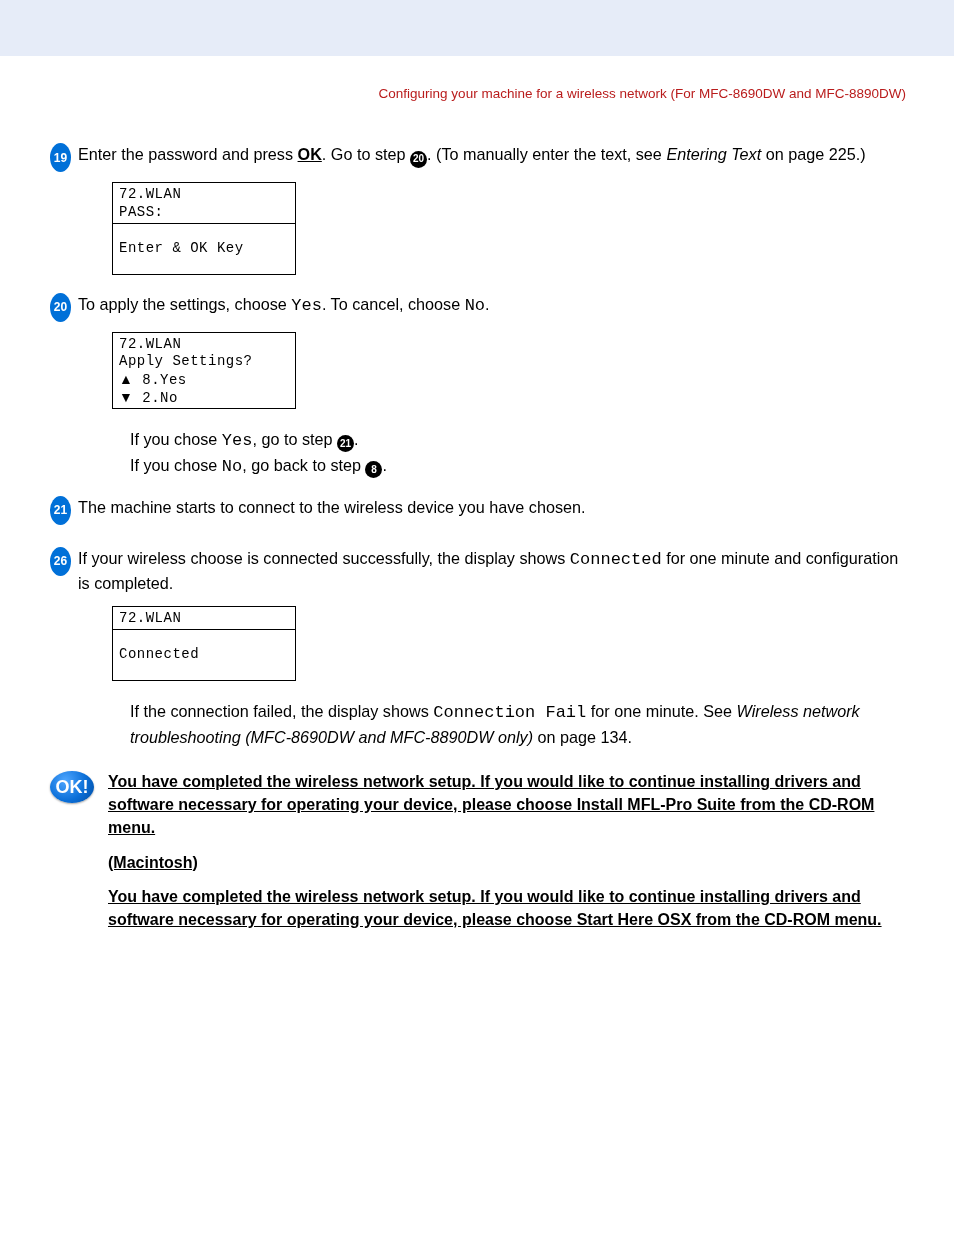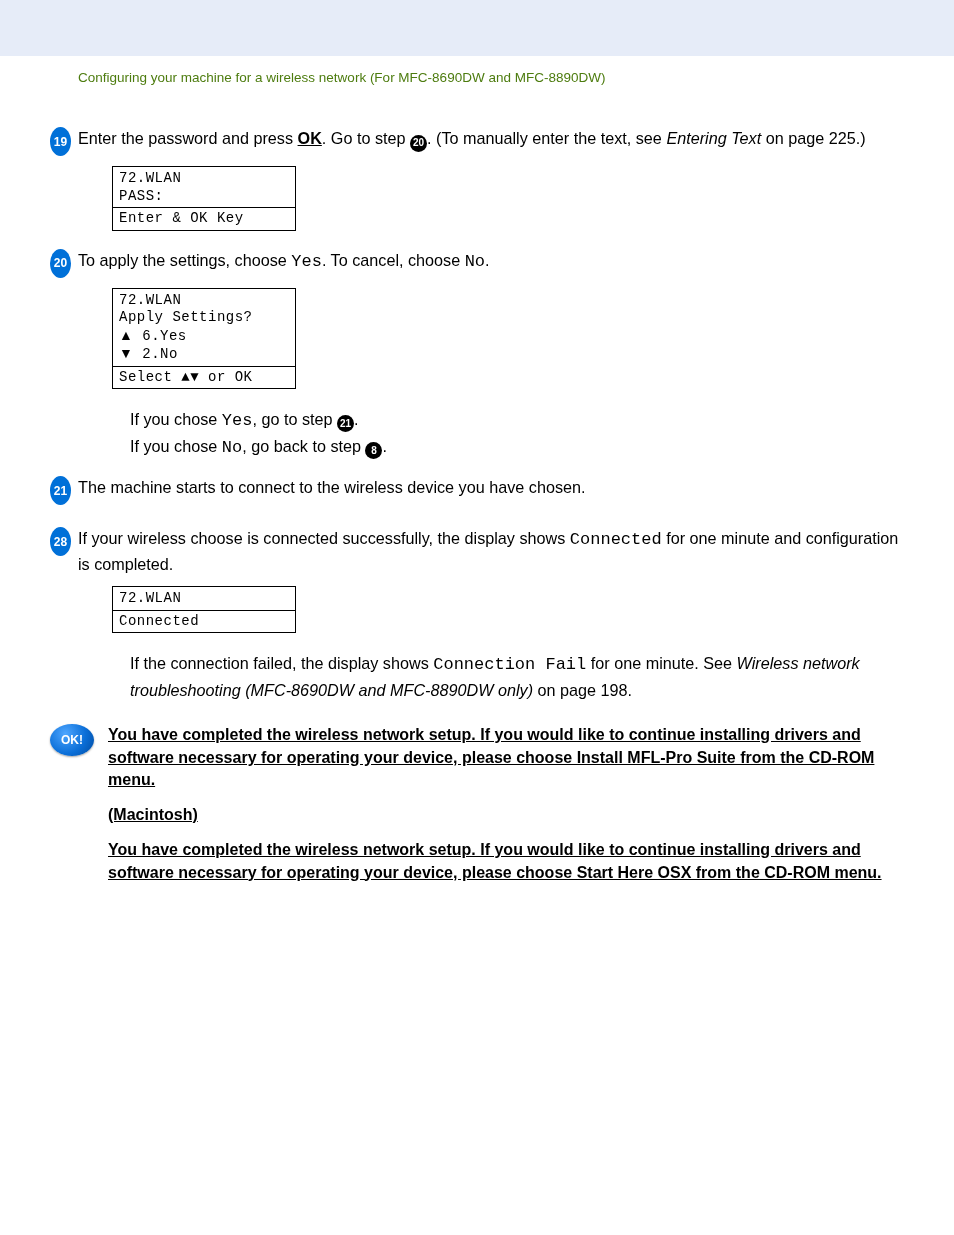--- a/index.html
+++ b/index.html
@@ -1,33 +1,33 @@
 <!DOCTYPE html>
 <html><head>
 <meta charset="utf-8">
 <style>
   * { box-sizing: border-box; margin: 0; padding: 0; }
   html, body { width: 954px; height: 1235px; font-family: Arial, Helvetica, sans-serif; background: #fff; }
   .top-band { width: 100%; height: 56px; background: #e6ecf8; }
   .page { position: relative; padding: 0 48px 0 78px; }
-  .header-line { color: #4d7c0f; font-size: 13.5px; text-align: left; padding: 14px 0 42px 0; }
+  .header-line { color: #b91c1c; font-size: 13.5px; text-align: right; padding: 30px 0 42px 0; }
   .step { display: flex; align-items: flex-start; margin-bottom: 10px; }
   .step .bullet { flex: 0 0 28px; margin-left: -28px; }
   .step .body { flex: 1; font-size: 16.2px; line-height: 1.45; color: #000; }
   .num-circle { display: inline-flex; align-items: center; justify-content: center; width: 21px; height: 29px; border-radius: 50%; background: #0070d8; color: #fff; font-size: 12px; font-weight: bold; font-style: normal; }
   .inline-dark { display: inline-flex; align-items: center; justify-content: center; width: 17px; height: 17px; border-radius: 50%; background: #000; color: #fff; font-size: 10px; font-weight: bold; vertical-align: -2px; }
   .lcd { border: 1.5px solid #000; width: 184px; margin: 8px 0 18px 34px; font-family: "Courier New", monospace; font-size: 14px; line-height: 1.25; padding: 3px 6px 0 6px; letter-spacing: 0.5px; }
-  .lcd .divider { border-top: 1.5px solid #000; margin: 2px -6px 0 -6px; padding: 2px 6px; }
+  .lcd .divider { border-top: 1.5px solid #000; margin: 2px -6px 0 -6px; padding: 16px 6px; }
   .mono { font-family: "Courier New", monospace; font-size: 17px; }
   .italic { font-style: italic; }
   .bold { font-weight: bold; text-decoration: underline; }
   .sub-para { margin-left: 52px; font-size: 16.2px; line-height: 1.5; margin-bottom: 16px; }
   .ok-row { display: flex; align-items: flex-start; margin-top: 22px; }
   .ok-badge { flex: 0 0 58px; margin-left: -28px; }
-  .ok-circle { display: inline-flex; align-items: center; justify-content: center; width: 44px; height: 32px; border-radius: 50%; background: radial-gradient(circle at 35% 30%, #4ea6ff 0%, #0b6fd8 55%, #004a9f 100%); color: #fff; font-size: 12px; font-weight: bold; box-shadow: 0 1px 2px rgba(0,0,0,0.35); }
+  .ok-circle { display: inline-flex; align-items: center; justify-content: center; width: 44px; height: 32px; border-radius: 50%; background: radial-gradient(circle at 35% 30%, #4ea6ff 0%, #0b6fd8 55%, #004a9f 100%); color: #fff; font-size: 18px; font-weight: bold; box-shadow: 0 1px 2px rgba(0,0,0,0.35); }
   .ok-body { flex: 1; }
   .ok-body p { font-size: 16px; line-height: 1.42; margin-bottom: 12px; }
   .sup { font-size: 10px; vertical-align: super; }
   .arrow { font-family: Arial, sans-serif; }
   .content-wrap { position: relative; min-height: 1100px; }
 </style>
 </head>
 <body>
 
 <div class="top-band"></div>
@@ -50,48 +50,47 @@
 
   <div class="step">
     <div class="bullet"><span class="num-circle">20</span></div>
     <div class="body">
       <span>To apply the settings, choose </span><span class="mono">Yes</span><span>. To cancel, choose </span><span class="mono">No</span><span>.</span>
     </div>
   </div>
   <div class="lcd">
     <div>72.WLAN</div>
     <div>  Apply Settings?</div>
-    <div><span class="arrow">▲</span><span>    6.Yes</span></div>
+    <div><span class="arrow">▲</span><span>    8.Yes</span></div>
     <div><span class="arrow">▼</span><span>    2.No</span></div>
-    <div class="divider">Select ▲▼ or OK</div>
   </div>
   <div class="sub-para">
     <span>If you chose </span><span class="mono">Yes</span><span>, go to step </span><span class="inline-dark">21</span><span>.</span><br>
     <span>If you chose </span><span class="mono">No</span><span>, go back to step </span><span class="inline-dark">8</span><span>.</span>
   </div>
 
   <div class="step" style="margin-bottom:22px;">
     <div class="bullet"><span class="num-circle">21</span></div>
     <div class="body">The machine starts to connect to the wireless device you have chosen.</div>
   </div>
 
   <div class="step">
-    <div class="bullet"><span class="num-circle">28</span></div>
+    <div class="bullet"><span class="num-circle">26</span></div>
     <div class="body">
       <span>If your wireless choose is connected successfully, the display shows </span><span class="mono">Connected</span><span> for one minute and configuration is completed.</span>
     </div>
   </div>
   <div class="lcd">
     <div>72.WLAN</div>
     <div> </div>
     <div> </div>
     <div class="divider">Connected</div>
   </div>
   <div class="sub-para">
-    <span>If the connection failed, the display shows </span><span class="mono">Connection Fail</span><span> for one minute. See </span><span class="italic">Wireless network troubleshooting (MFC-8690DW and MFC-8890DW only)</span><span> on page 198.</span>
+    <span>If the connection failed, the display shows </span><span class="mono">Connection Fail</span><span> for one minute. See </span><span class="italic">Wireless network troubleshooting (MFC-8690DW and MFC-8890DW only)</span><span> on page 134.</span>
   </div>
 
   <div class="ok-row">
     <div class="ok-badge"><span class="ok-circle">OK!</span></div>
     <div class="ok-body">
       <p class="bold">You have completed the wireless network setup. If you would like to continue installing drivers and software necessary for operating your device, please choose Install MFL-Pro Suite from the CD-ROM menu.</p>
       <p class="bold">(Macintosh)</p>
       <p class="bold">You have completed the wireless network setup. If you would like to continue installing drivers and software necessary for operating your device, please choose Start Here OSX from the CD-ROM menu.</p>
     </div>
   </div>

